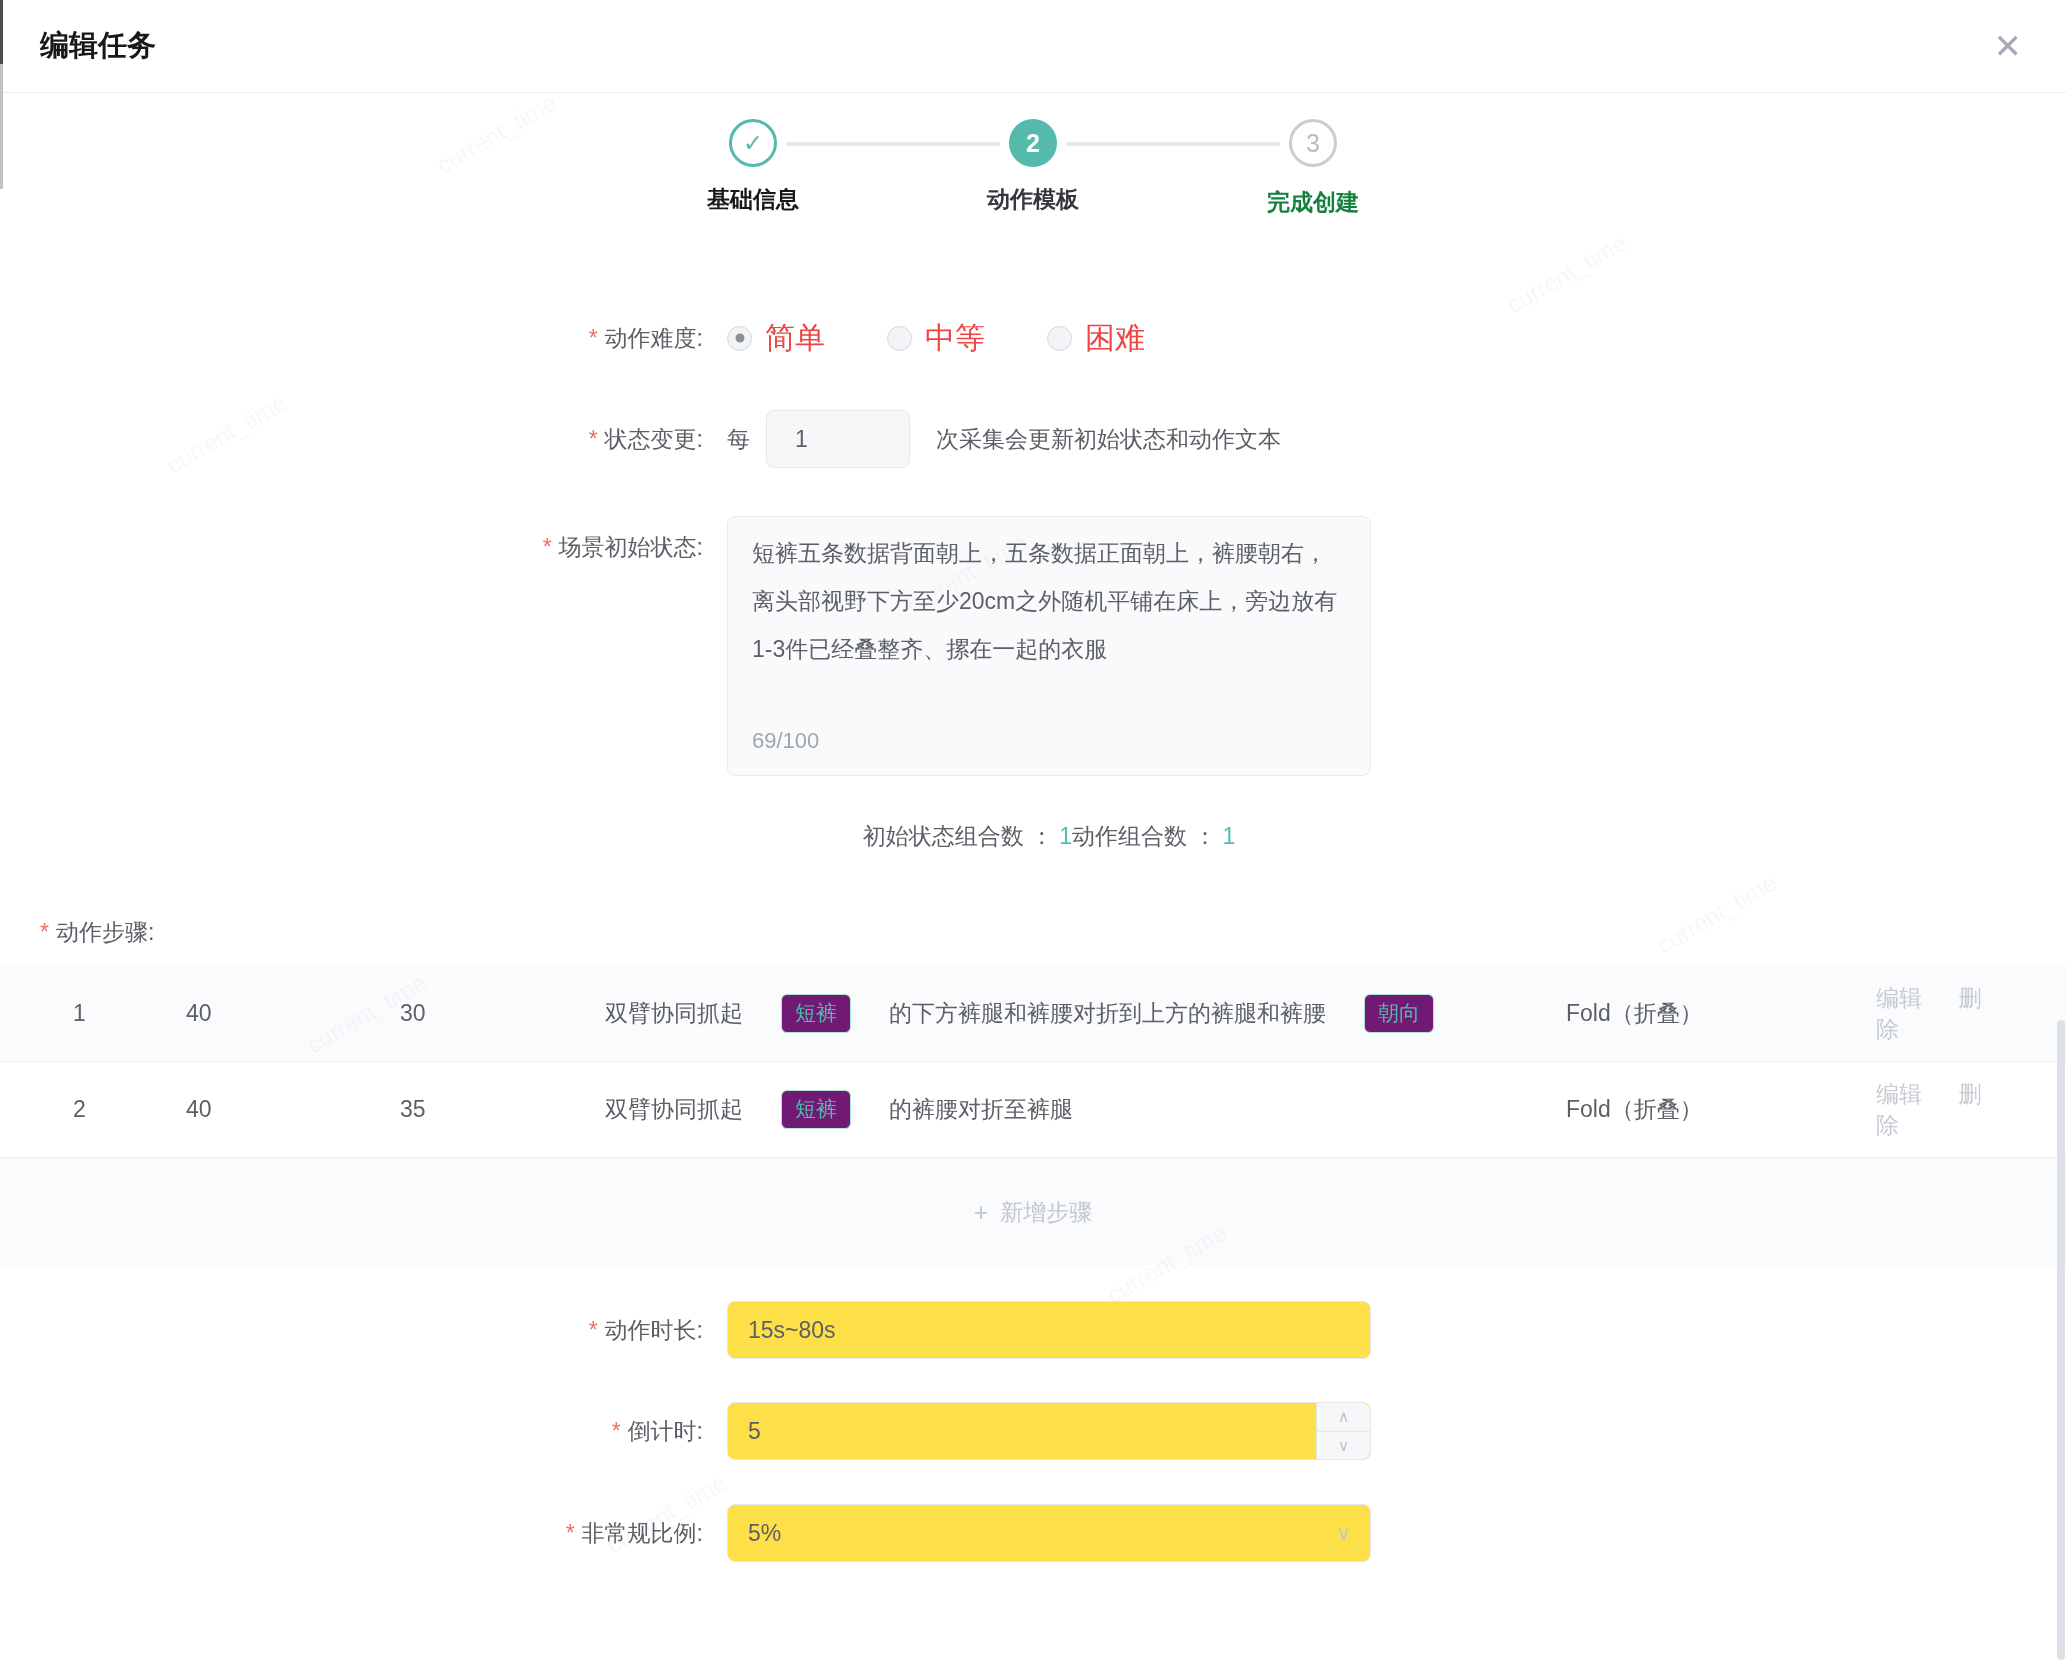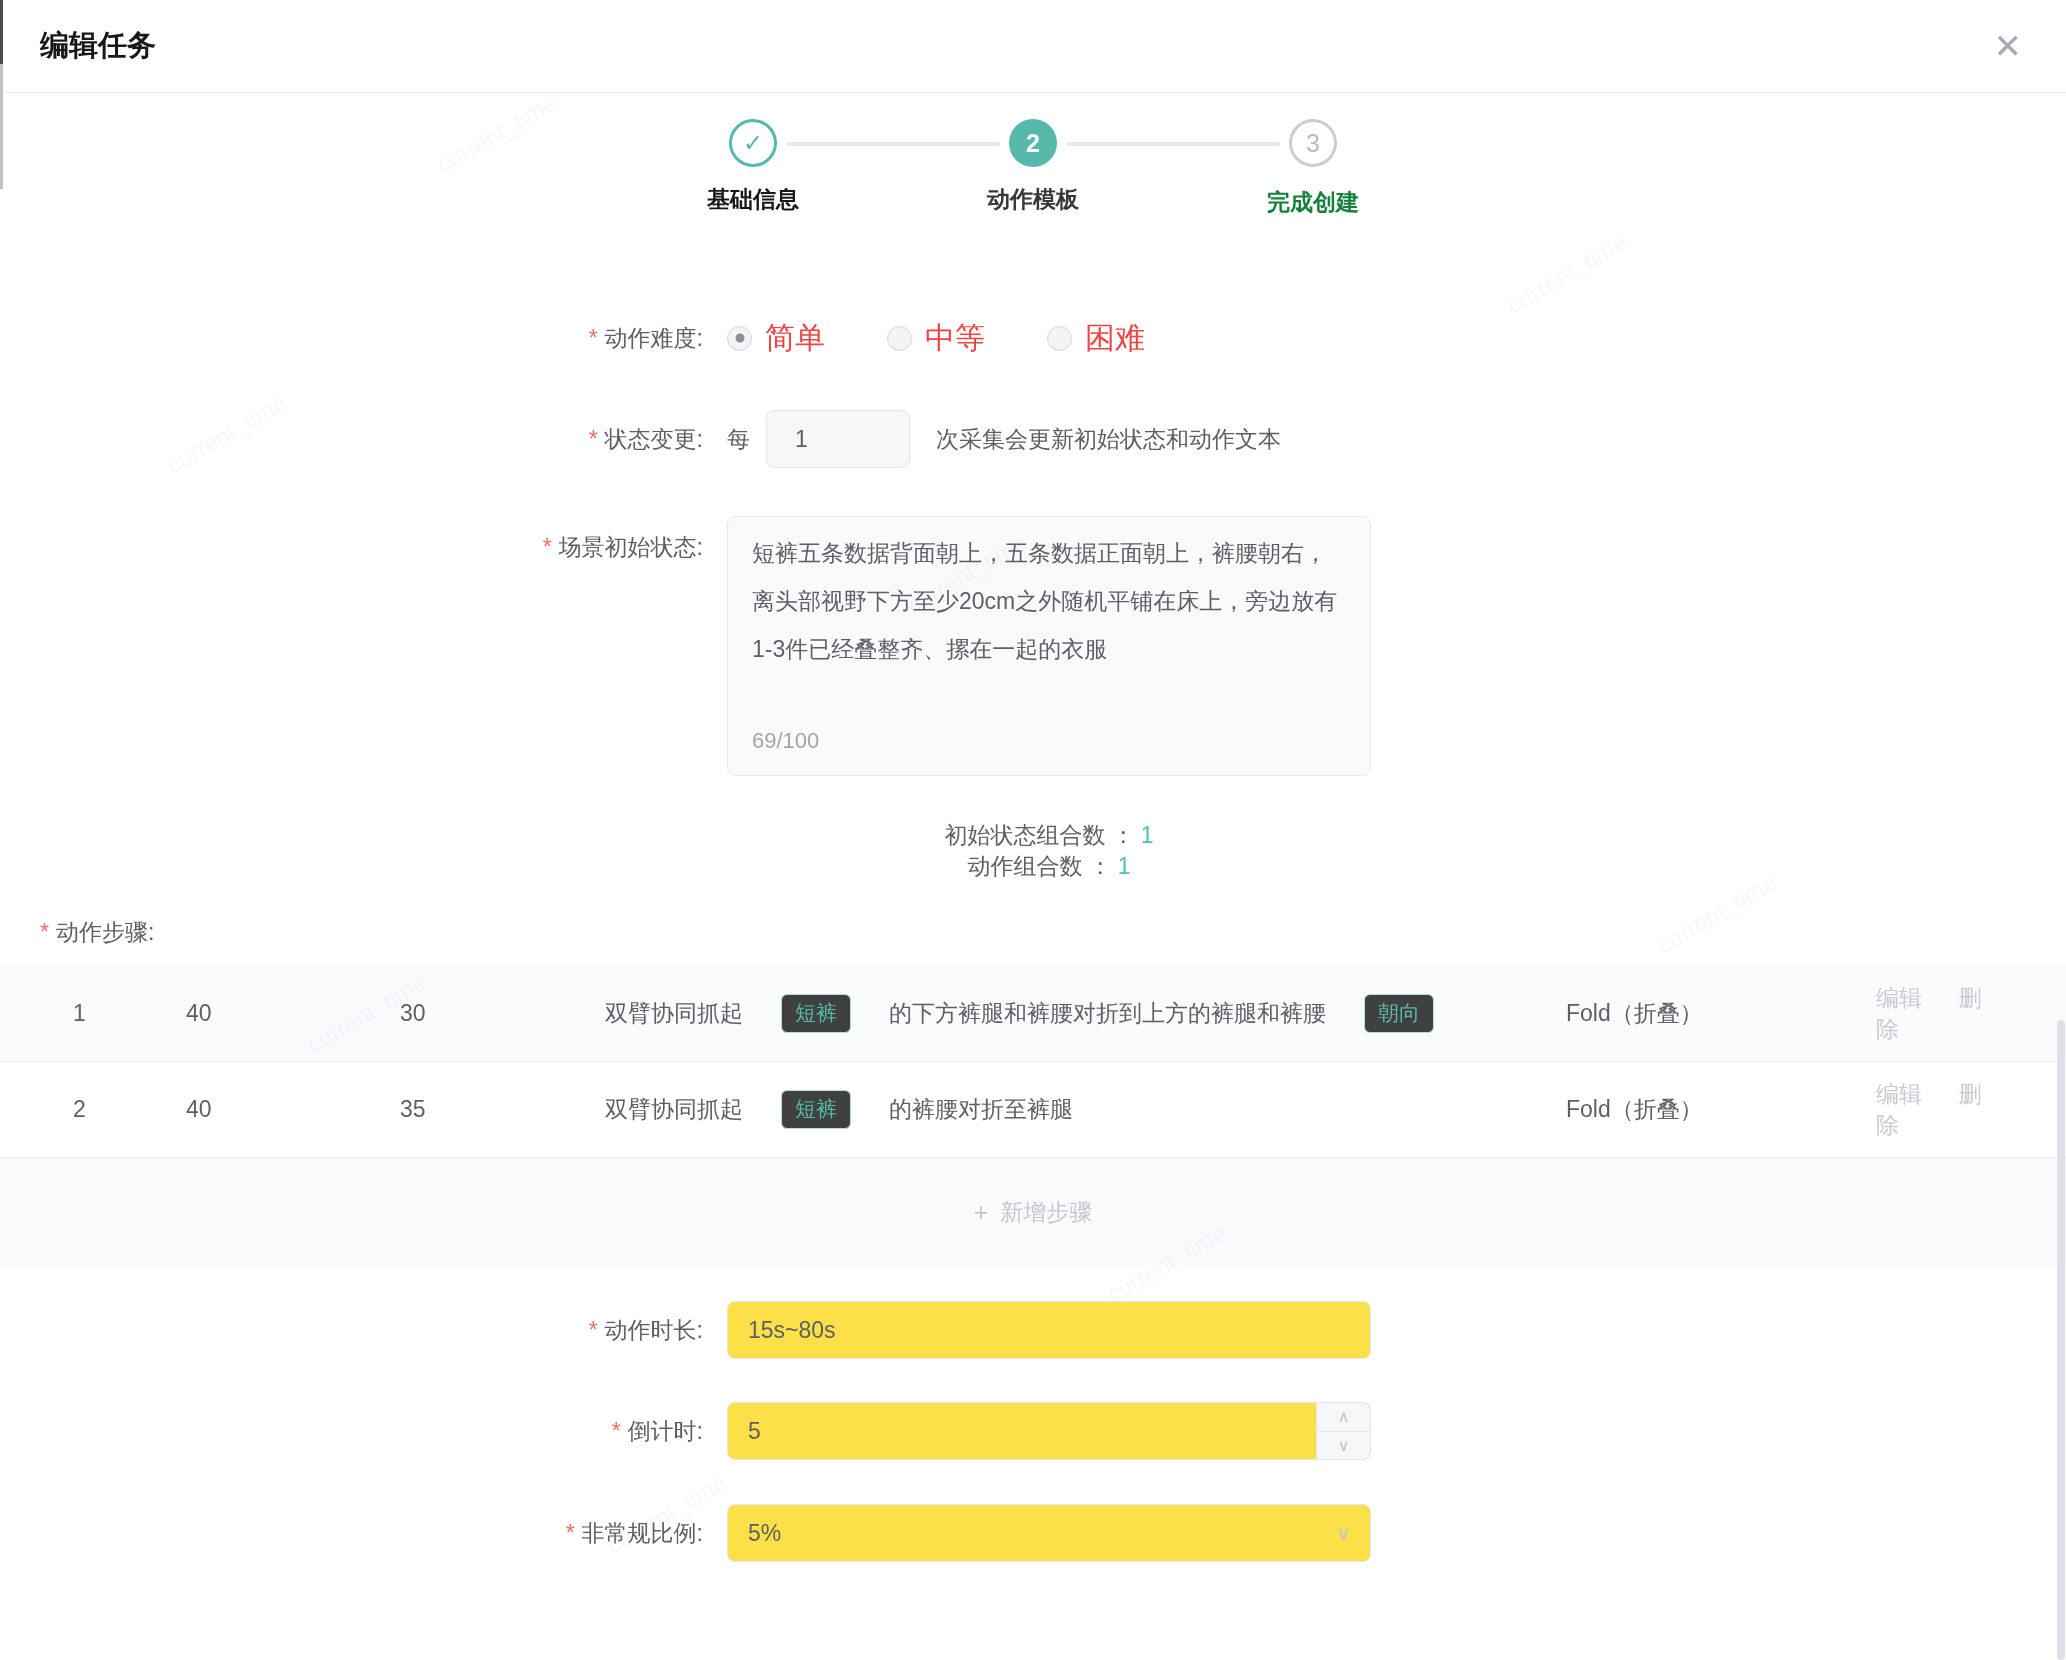--- a/index.html
+++ b/index.html
@@ -53,35 +53,35 @@
     padding-left:28px; font-family:inherit; outline:none; }
   .state-suffix { margin-left:26px; }
   .row-initial { margin-top:48px; align-items:flex-start; }
   .row-initial .flabel { padding-top:16px; }
   .textarea-box { position:relative; width:644px; height:260px; background:#f9fafb;
     border:1px solid #e8eaee; border-radius:8px; margin-left:24px; }
   .textarea-box textarea { width:100%; height:200px; background:transparent; border:none; resize:none;
     font-family:inherit; font-size:23px; line-height:48px; color:#5c5f66; padding:12px 24px; outline:none;}
   .char-counter { position:absolute; left:24px; bottom:21px; font-size:22px; color:#a2a6ad; }
   .row-combos { margin-top:44px; margin-left:727px; width:644px; display:flex;
-    justify-content:space-between; font-size:23px; height:32px; align-items:center;flex-direction:column;}
+    justify-content:center; font-size:23px; height:32px; align-items:center;}
   .combo-val { color:#4fc0b0; margin-left:6px; }
   
   .section-label { margin-top:64px; margin-left:40px; font-size:23px; color:#5c5f66;
     display:flex; align-items:center; height:32px;}
   .tbl { margin-top:18px; width:100%; }
   .tr { display:grid; grid-template-columns:113px 214px 205px 1fr 250px 190px;
     padding-left:73px; padding-right:60px; align-items:center; }
   .tr .cell-op { padding-left:60px; }
   .thead { height:91px; border-bottom:1px solid #e9ebf0; }
   .thead .cell { font-size:23px; font-weight:700; color:#2e3033; }
   .trow { min-height:96px; border-bottom:1px solid #eef0f3; font-size:23px; color:#5c5f66; }
   .trow.odd { background:#fafbfd; }
   .atext { display:flex; align-items:center; flex-wrap:wrap; padding-right:30px;gap:28px; }
-  .tag { display:inline-flex; align-items:center; border:1px solid #b2e2d6; background:#404040;
+  .tag { display:inline-flex; align-items:center; border:1px solid #b2e2d6; background:#701a75;
     color:#55b9ab; border-radius:6px; padding:4px 13px; font-size:21px; margin:0 10px; line-height:1.35; }
   .op-link { color:#c6cad2; margin-right:30px; font-size:23px; cursor:pointer; }
   .add-row { height:108px; background:#fafbfd; display:flex; align-items:center;
     justify-content:center; color:#c3c7cf; font-size:23px; cursor:pointer; }
   .plus-ic { font-size:25px; margin-right:12px; color:#c3c7cf; }
   
   .row-duration { margin-top:35px; }
   .row-countdown { margin-top:43px; }
   .row-ratio { margin-top:44px; }
   .big-input-wrap { position:relative; width:644px; height:58px; margin-left:24px; }

